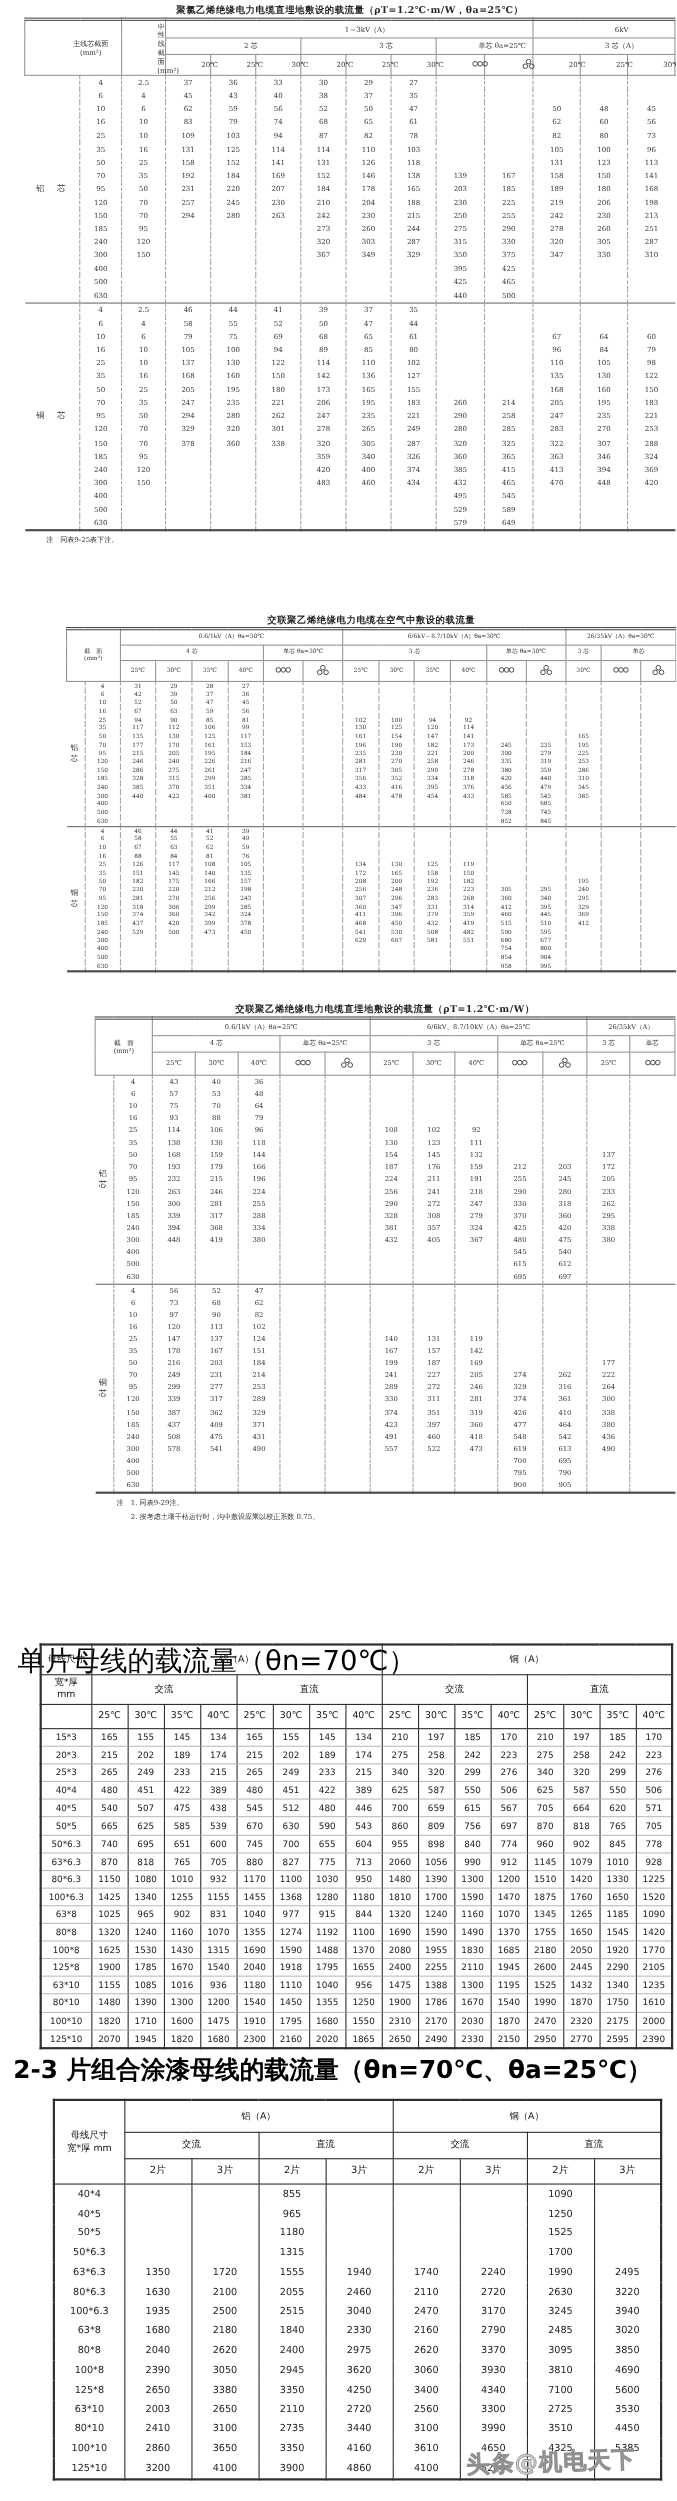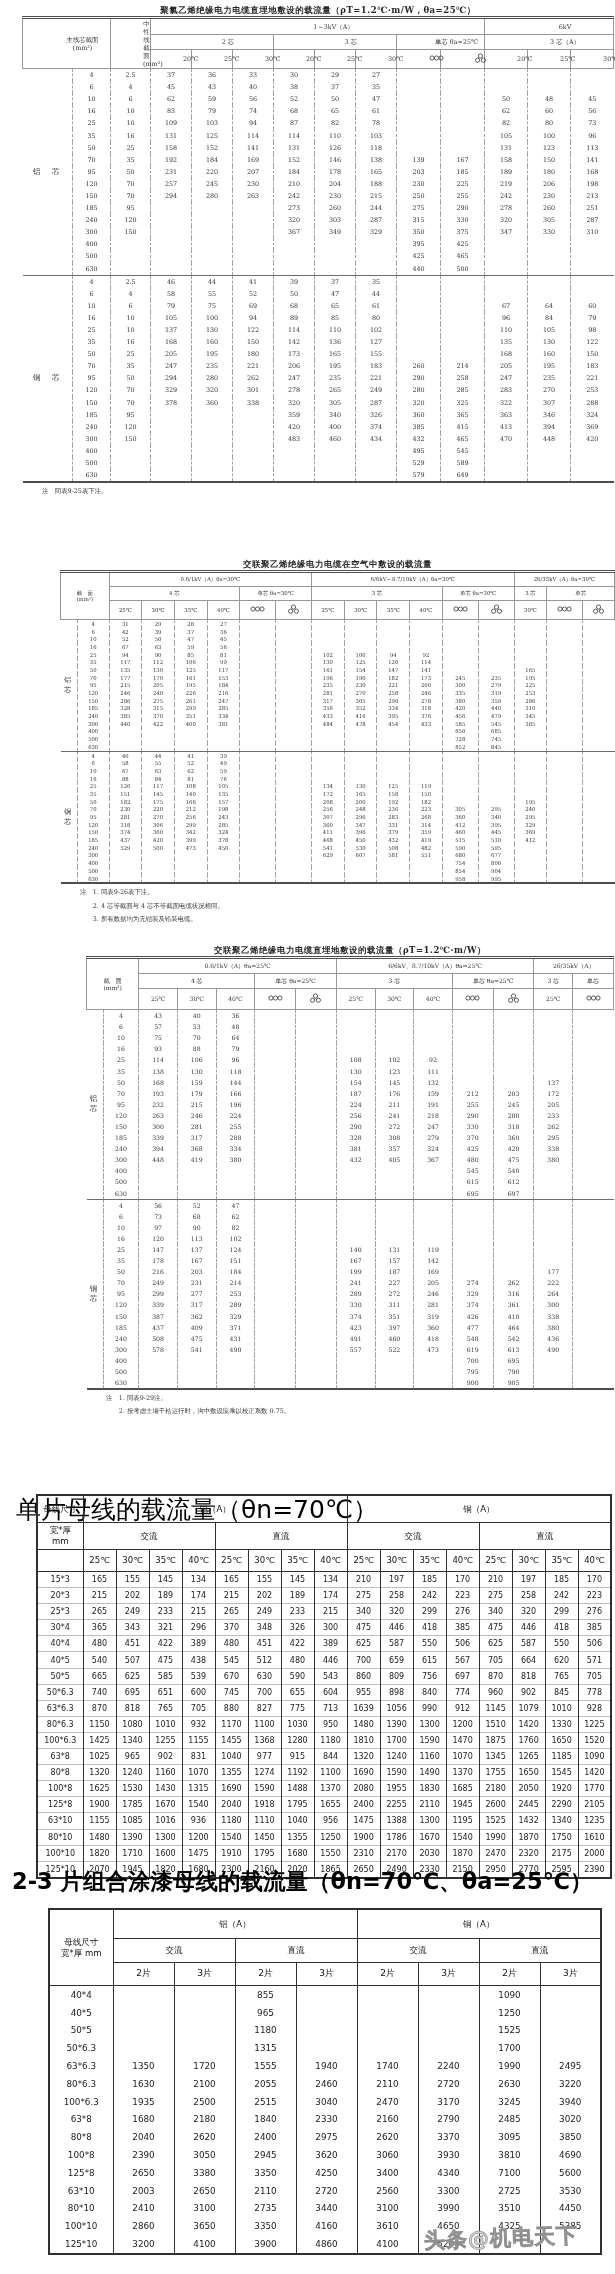--- a/index.html
+++ b/index.html
@@ -1339,28 +1339,23 @@
               <td></td>
               <td>958</td>
               <td>995</td>
               <td></td>
               <td></td>
               <td></td>
             </tr>
           </tbody>
         </table>
       </div>
-    <div>
-        <div class="scan-notes">注　1. 同表9-26表下注。</div>
-        <div class="scan-notes">　　2. 4 芯等截面与 4 芯不等截面电缆状况相同。</div>
-        <div class="scan-notes">　　3. 所有数据均为无铠装及铅装电缆。</div>
-      </div>
   </div>
 
-  <div class="sec scan-wrap" id="sec3" style="left:86px;top:944px;width:528px;">
+  <div class="sec scan-wrap" id="sec3" style="left:86px;top:912px;width:528px;">
     <div class="scan-title">交联聚乙烯绝缘电力电缆直埋地敷设的载流量（ρT=1.2℃·m/W）</div>
     <div>
         <table>
           <colgroup>
             <col style="width: 16px;">
             <col style="width: 34px;">
             <col style="width: 37px;">
             <col style="width: 37px;">
             <col style="width: 37px;">
             <col style="width: 39px;">
@@ -2058,39 +2053,20 @@
               <td>340</td>
               <td>320</td>
               <td>299</td>
               <td>276</td>
               <td>340</td>
               <td>320</td>
               <td>299</td>
               <td>276</td>
             </tr>
             <tr>
-              <td>30*4</td>
-              <td>365</td>
-              <td>343</td>
-              <td>321</td>
-              <td>296</td>
-              <td>370</td>
-              <td>348</td>
-              <td>326</td>
-              <td>300</td>
-              <td>475</td>
-              <td>446</td>
-              <td>418</td>
-              <td>385</td>
-              <td>475</td>
-              <td>446</td>
-              <td>418</td>
-              <td>385</td>
-            </tr>
-            <tr>
               <td>40*4</td>
               <td>480</td>
               <td>451</td>
               <td>422</td>
               <td>389</td>
               <td>480</td>
               <td>451</td>
               <td>422</td>
               <td>389</td>
               <td>625</td>
@@ -2162,21 +2138,21 @@
             <tr>
               <td>63*6.3</td>
               <td>870</td>
               <td>818</td>
               <td>765</td>
               <td>705</td>
               <td>880</td>
               <td>827</td>
               <td>775</td>
               <td>713</td>
-              <td>1639</td>
+              <td>2060</td>
               <td>1056</td>
               <td>990</td>
               <td>912</td>
               <td>1145</td>
               <td>1079</td>
               <td>1010</td>
               <td>928</td>
             </tr>
             <tr>
               <td>80*6.3</td>

